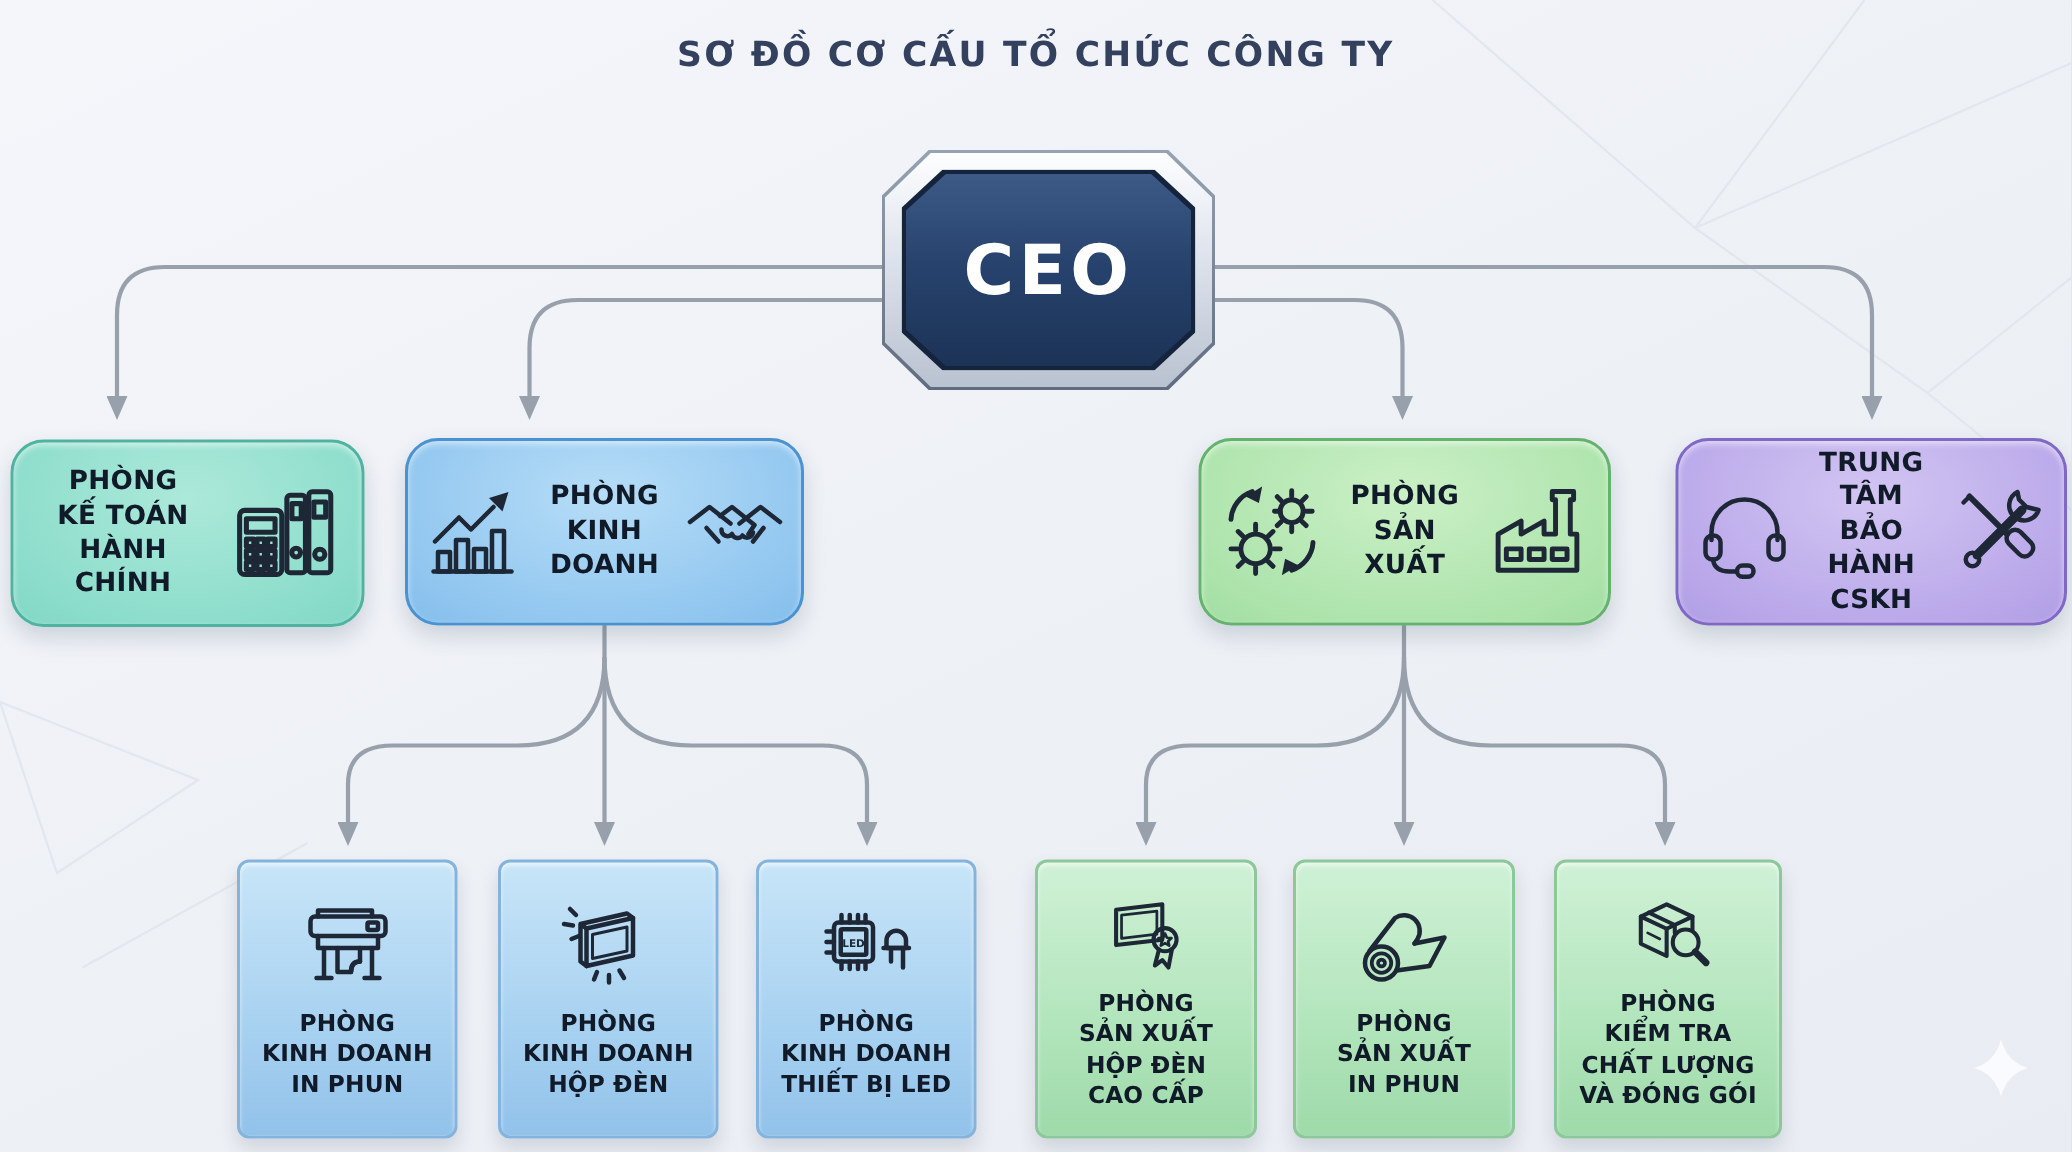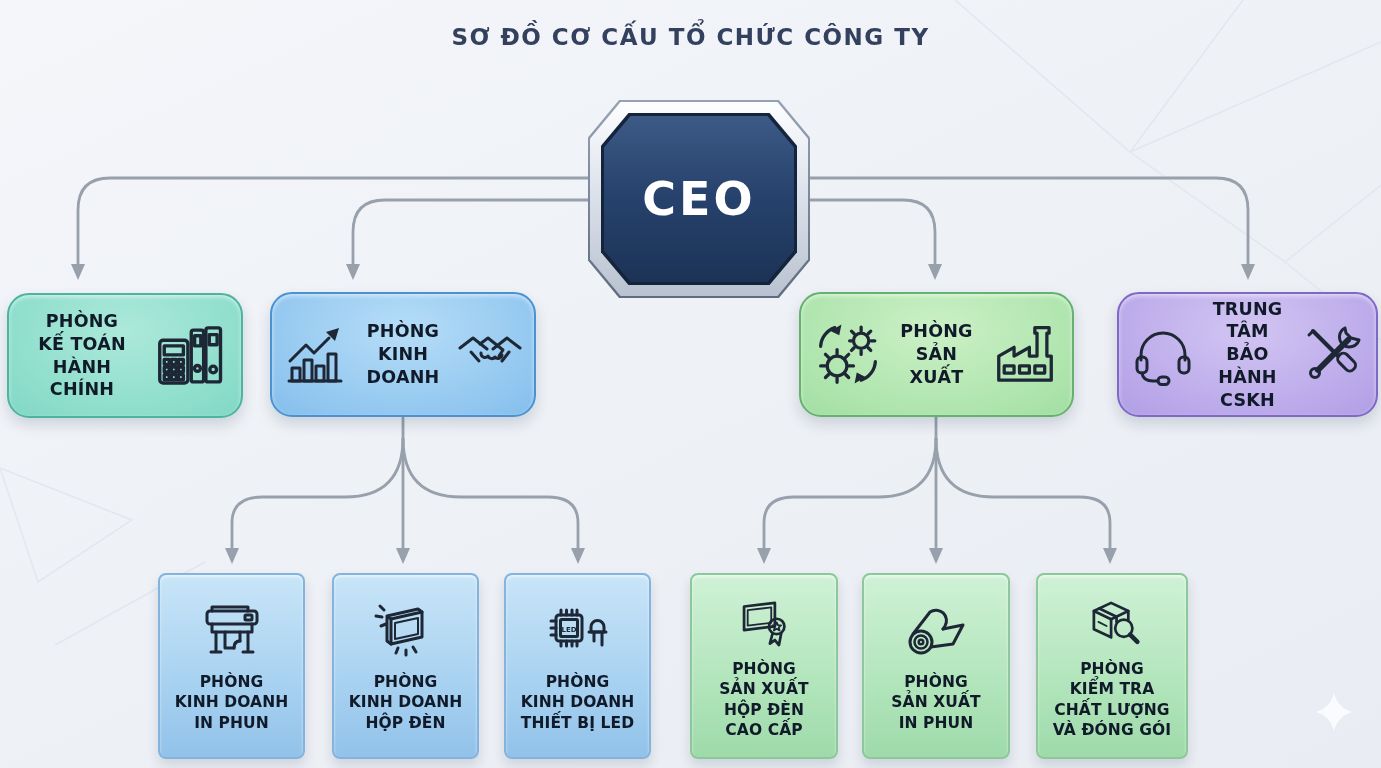--- a/index.html
+++ b/index.html
@@ -10,21 +10,21 @@
   }
   svg.layer{position:absolute;inset:0;width:1381px;height:768px;}
   .bg-layer{z-index:0;}
   .conn-layer{z-index:1;}
   .node{position:absolute;z-index:2;box-sizing:border-box;display:flex;align-items:center;justify-content:center;}
   .title{
     position:absolute;top:24px;left:0;right:0;z-index:2;text-align:center;
     font-size:23px;font-weight:bold;letter-spacing:1.5px;color:#33415e;
   }
   
-  .ceo{left:588px;top:100px;width:222px;height:198px;text-decoration:underline;}
+  .ceo{left:588px;top:100px;width:222px;height:160px;text-decoration:underline;}
   .ceo .f{position:absolute;clip-path:polygon(14% 0,86% 0,100% 19%,100% 81%,86% 100%,14% 100%,0 81%,0 19%);}
   .ceo .f1{inset:0;background:linear-gradient(180deg,#97a3b3 0%,#5f6c80 100%);}
   .ceo .f2{inset:2px;background:linear-gradient(180deg,#fdfeff 0%,#dde3ec 45%,#b9c2d0 100%);}
   .ceo .f3{inset:13px;background:#14243d;}
   .ceo .f4{inset:16px;background:linear-gradient(180deg,#3d5a86 0%,#27436e 45%,#1c3356 100%);
     display:flex;align-items:center;justify-content:center;}
   .ceo-label{color:#ffffff;font-size:46px;font-weight:bold;letter-spacing:3px;}
   
   .l2{height:125px;border-radius:22px;padding:0 12px;gap:6px;
       box-shadow:inset 0 2px 4px rgba(255,255,255,.55), 0 7px 14px rgba(45,70,95,.18);}

